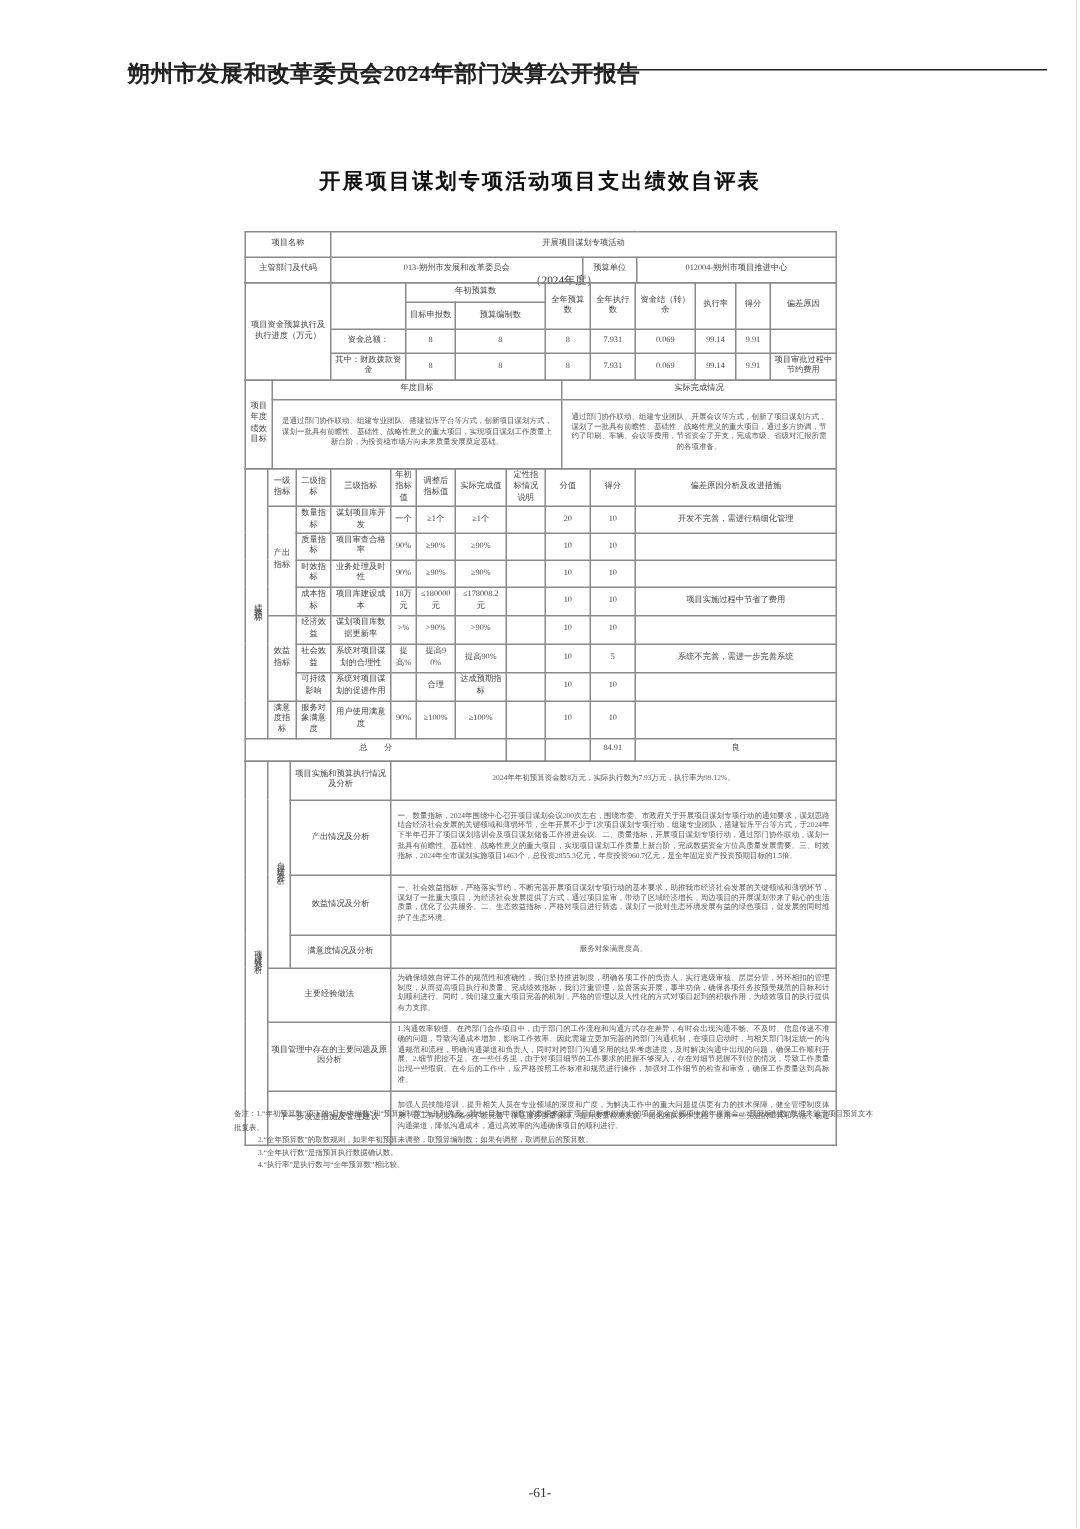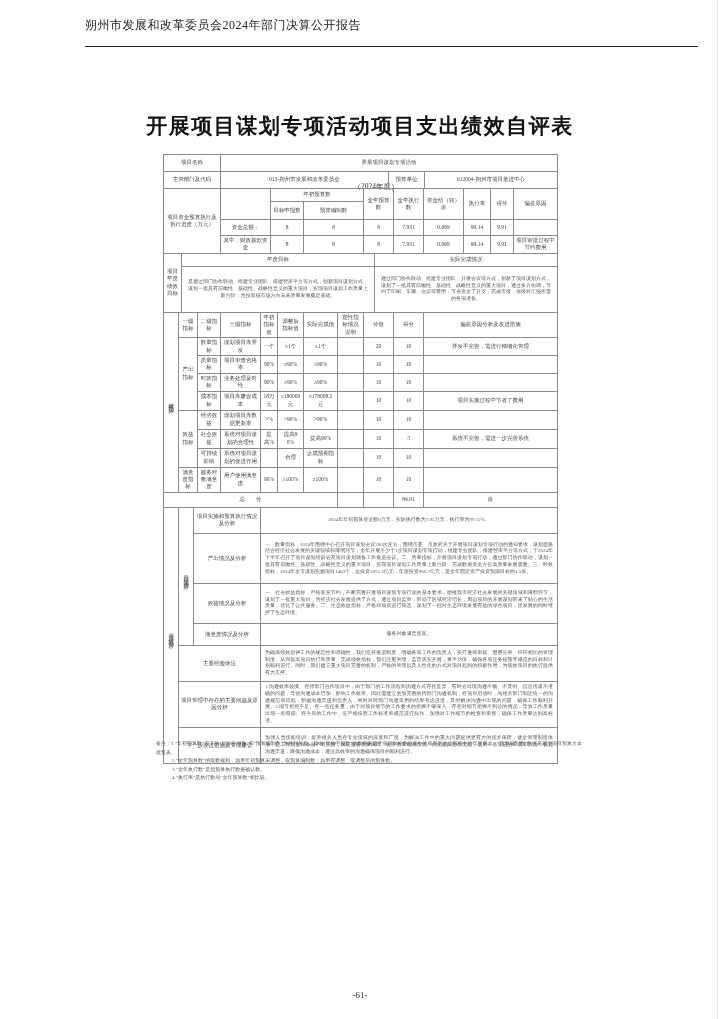--- a/index.html
+++ b/index.html
@@ -2,24 +2,24 @@
 <html><head>
 <meta charset="utf-8">
 <style>
   html,body{margin:0;padding:0;}
   body{
     width:720px;height:1019px;position:relative;background:#ffffff;
     font-family:"Liberation Serif","DejaVu Serif",serif;color:#333;
     overflow:hidden;
   }
   .page-edge{position:absolute;right:2px;top:0;bottom:0;width:1px;background:#e8e8e6;}
-  .page-header{position:absolute;left:85px;top:17px;font-size:12px;color:#222;letter-spacing:0.5px;}
+  .page-header{position:absolute;left:85px;top:40px;font-size:15px;color:#222;letter-spacing:0.5px;font-weight:bold;}
   .header-rule{position:absolute;left:85px;top:46px;width:613px;border-top:1.6px solid #222;}
   .doc-title{position:absolute;left:0;top:112px;width:720px;text-align:center;
-    font-size:21px;font-weight:bold;color:#111;letter-spacing:1.5px;}
+    font-size:14px;font-weight:bold;color:#111;letter-spacing:1.5px;}
   .doc-subtitle{position:absolute;left:16px;top:136px;width:720px;text-align:center;font-size:7.5px;color:#333;margin-top:46px;}
   .sheet{position:absolute;left:163px;top:155px;width:395px;}
   table{border-collapse:collapse;table-layout:fixed;width:394px;margin-top:-1px;}
   td{border:1px solid #8a8a8a;padding:1px 2px;text-align:center;vertical-align:middle;
      font-size:5.5px;line-height:1.35;color:#444;overflow:hidden;word-break:break-all;}
   td.hdr{color:#444;}
   td.rlabel{font-size:5.5px;}
   td.para{font-size:5px;text-align:justify;padding:2px 4px;color:#555;}
   td.para.ctr{text-align:center;}
   .vtext{writing-mode:vertical-rl;text-orientation:upright;letter-spacing:2px;padding:0;font-size:5.5px;}

